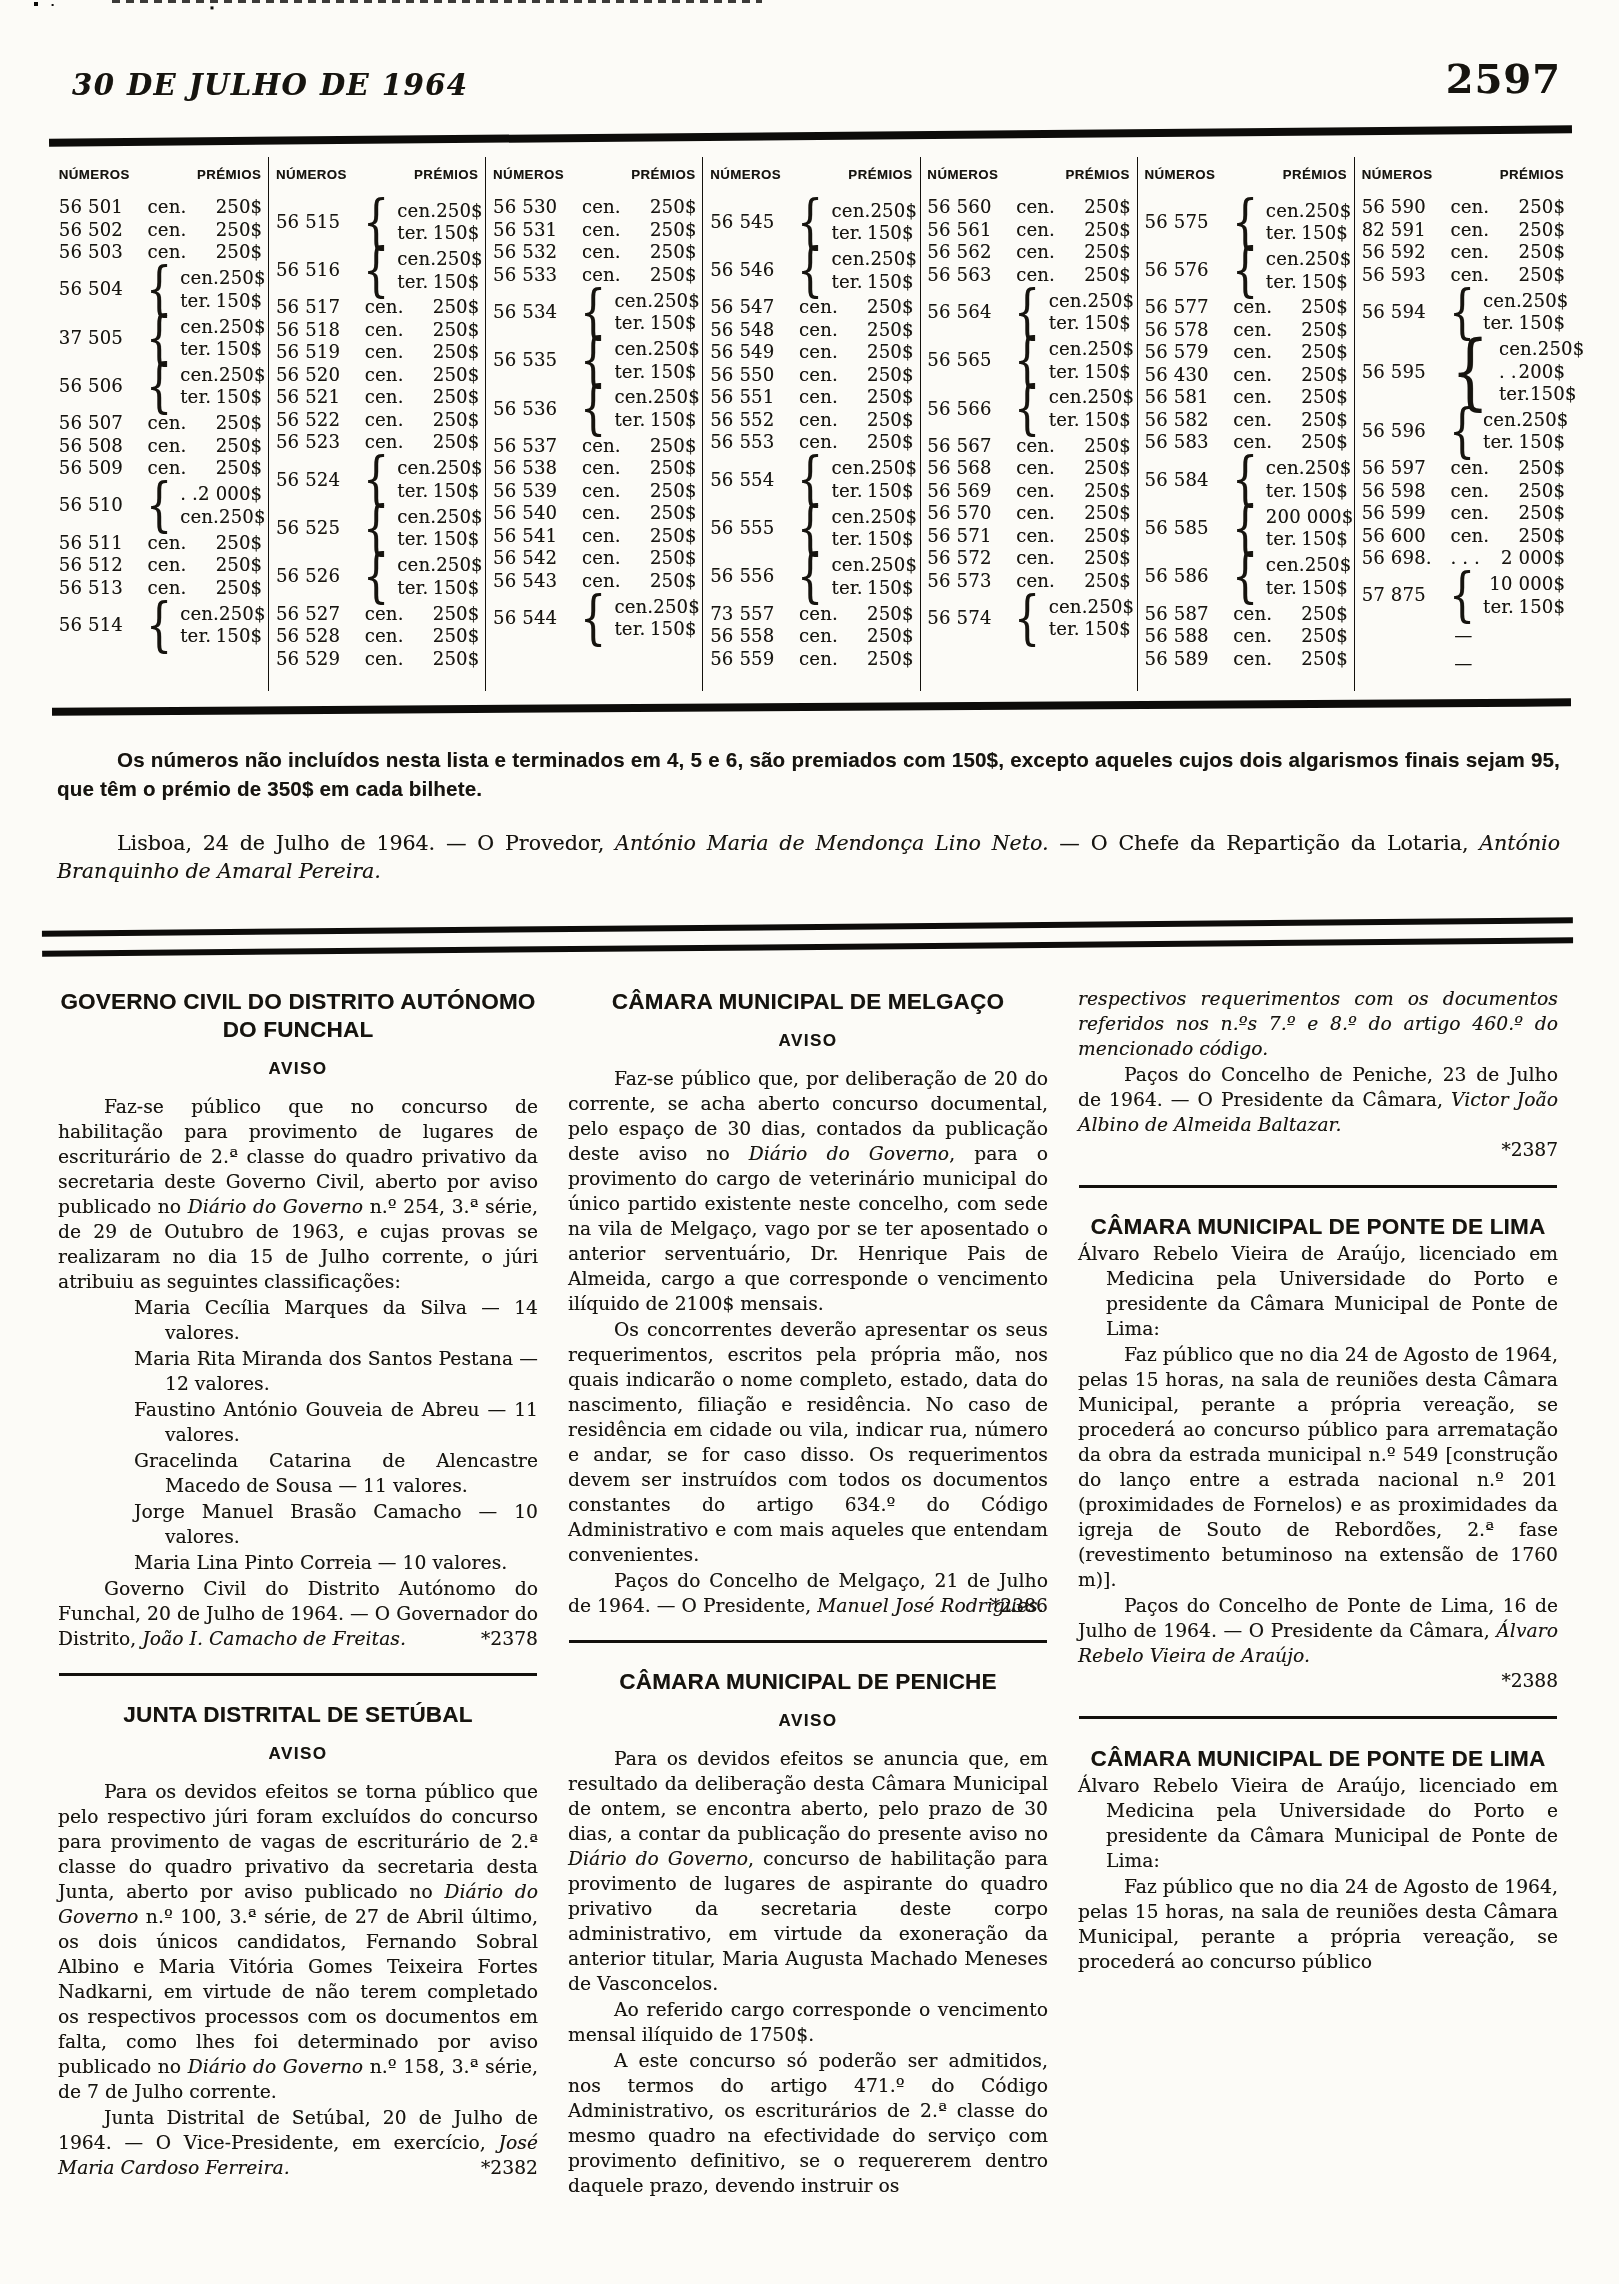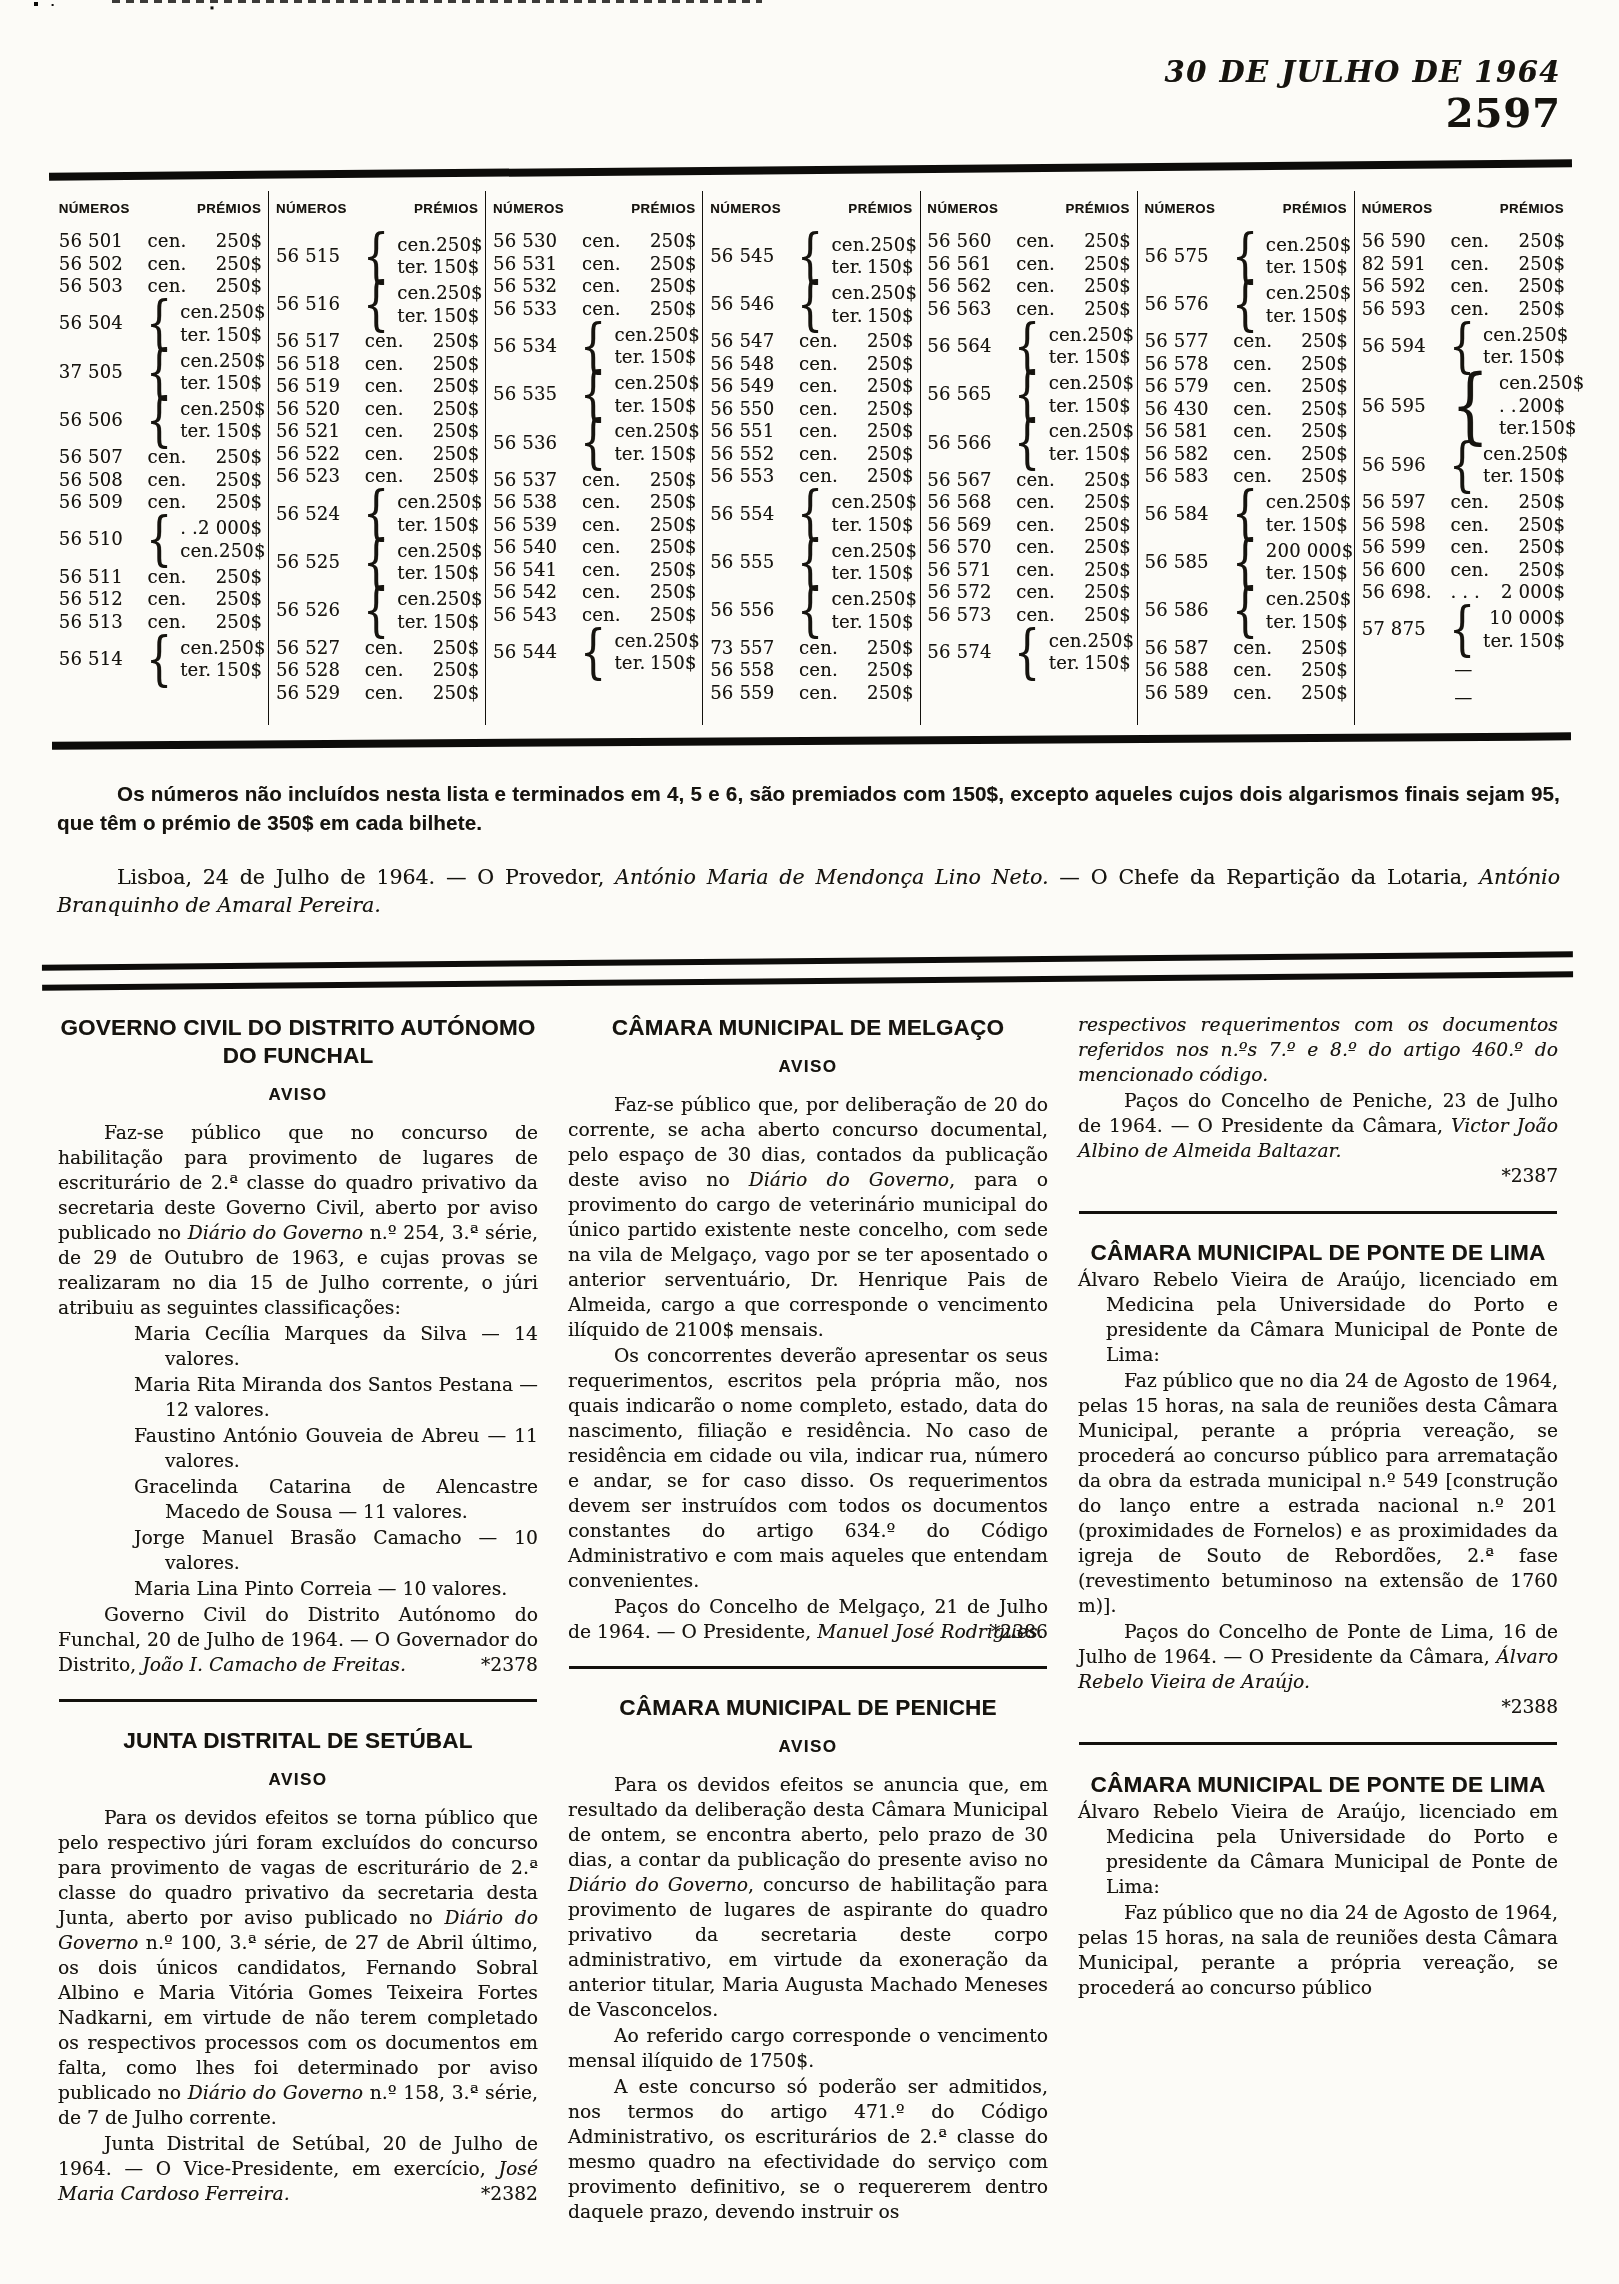--- a/index.html
+++ b/index.html
@@ -7,21 +7,21 @@
     width:1619px;height:2284px;overflow:hidden;position:relative;
     background:#fcfbf7;color:#16140f;
     font-family:"DejaVu Serif", "Liberation Serif", serif;
     text-shadow:0.2px 0.2px 0 rgba(20,16,10,.45);
   }
   .arttop{position:absolute;top:0;left:112px;width:650px;height:3.4px;
     background:repeating-linear-gradient(90deg,#0b0a08 0 7.8px,transparent 7.8px 14px);opacity:.8;}
   .artdots{position:absolute;top:2px;left:34px;width:3.9px;height:3.9px;background:#0b0a08;
     box-shadow:16.6px 1px 0 -1px #0b0a08, 176px 3.9px 0 -0.5px #0b0a08;}
   
-  .masthead{display:flex;justify-content:space-between;align-items:flex-end;margin:55px 58px 0 72px;flex-direction:column;}
+  .masthead{display:flex;justify-content:space-between;align-items:flex-end;margin:55px 58px 0 72px;}
   .mh-date{font-style:italic;font-weight:bold;font-size:29px;letter-spacing:1.5px;}
   .mh-page{font-weight:bold;font-size:40px;letter-spacing:1px;margin-left:43px;}
   .toprule{height:8.3px;background:#0d0c0a;margin:30px 47px 0 49px;transform:rotate(-0.5deg);}
   
   .lottery{margin:16.6px 48px 0 52px;}
   .lotwrap{display:flex;align-items:stretch;}
   .tgroup{flex:1 1 0;min-width:0;padding:2.9px 5.9px 13.7px 6.8px;border-right:1.5px solid #13110d;}
   .tgroup:last-child{border-right:none;}
   .thead{display:flex;justify-content:space-between;
     font-family:"Liberation Sans", sans-serif;font-weight:bold;font-size:13.2px;
@@ -41,21 +41,21 @@
   .entry.dash{justify-content:center;line-height:28px;}
   .botrule{height:7.8px;background:#0d0c0a;margin:11.7px 0 0;transform:rotate(-0.35deg);}
   
   .note{margin:34px 59px 0 57px;font-family:"Liberation Sans", sans-serif;font-weight:bold;
     font-size:20.5px;line-height:29px;text-align:justify;text-indent:60px;letter-spacing:0.2px;}
   .lisboa{margin:26.4px 59px 0 57px;font-size:20.5px;line-height:28px;text-align:justify;text-indent:60px;}
   .drule{margin:39px 46px 0 42px;transform:rotate(-0.5deg);}
   .drule div{height:6.4px;background:#0d0c0a;}
   .drule div + div{margin-top:13.2px;}
   
-  .cols{display:flex;gap:30px;margin:28px 61px 0 58px;align-items:flex-start;}
+  .cols{display:flex;gap:30px;margin:36px 61px 0 58px;align-items:flex-start;}
   .col{flex:1 1 0;min-width:0;}
   .shead{font-family:"Liberation Sans", sans-serif;font-weight:bold;text-align:center;
     font-size:22.5px;line-height:28px;letter-spacing:0.2px;margin:2px 0 0;}
   .saviso{font-family:"Liberation Sans", sans-serif;font-weight:bold;text-align:center;
     font-size:17px;letter-spacing:1.5px;margin:14.7px 0 14.7px;}
   .para{position:relative;font-size:18.6px;line-height:25px;text-align:justify;
     letter-spacing:0.1px;margin:0;}
   .p-indent{text-indent:46px;}
   .p-flush{text-indent:0;font-style:italic;}
   .p-hang{padding-left:28px;text-indent:-28px;}

